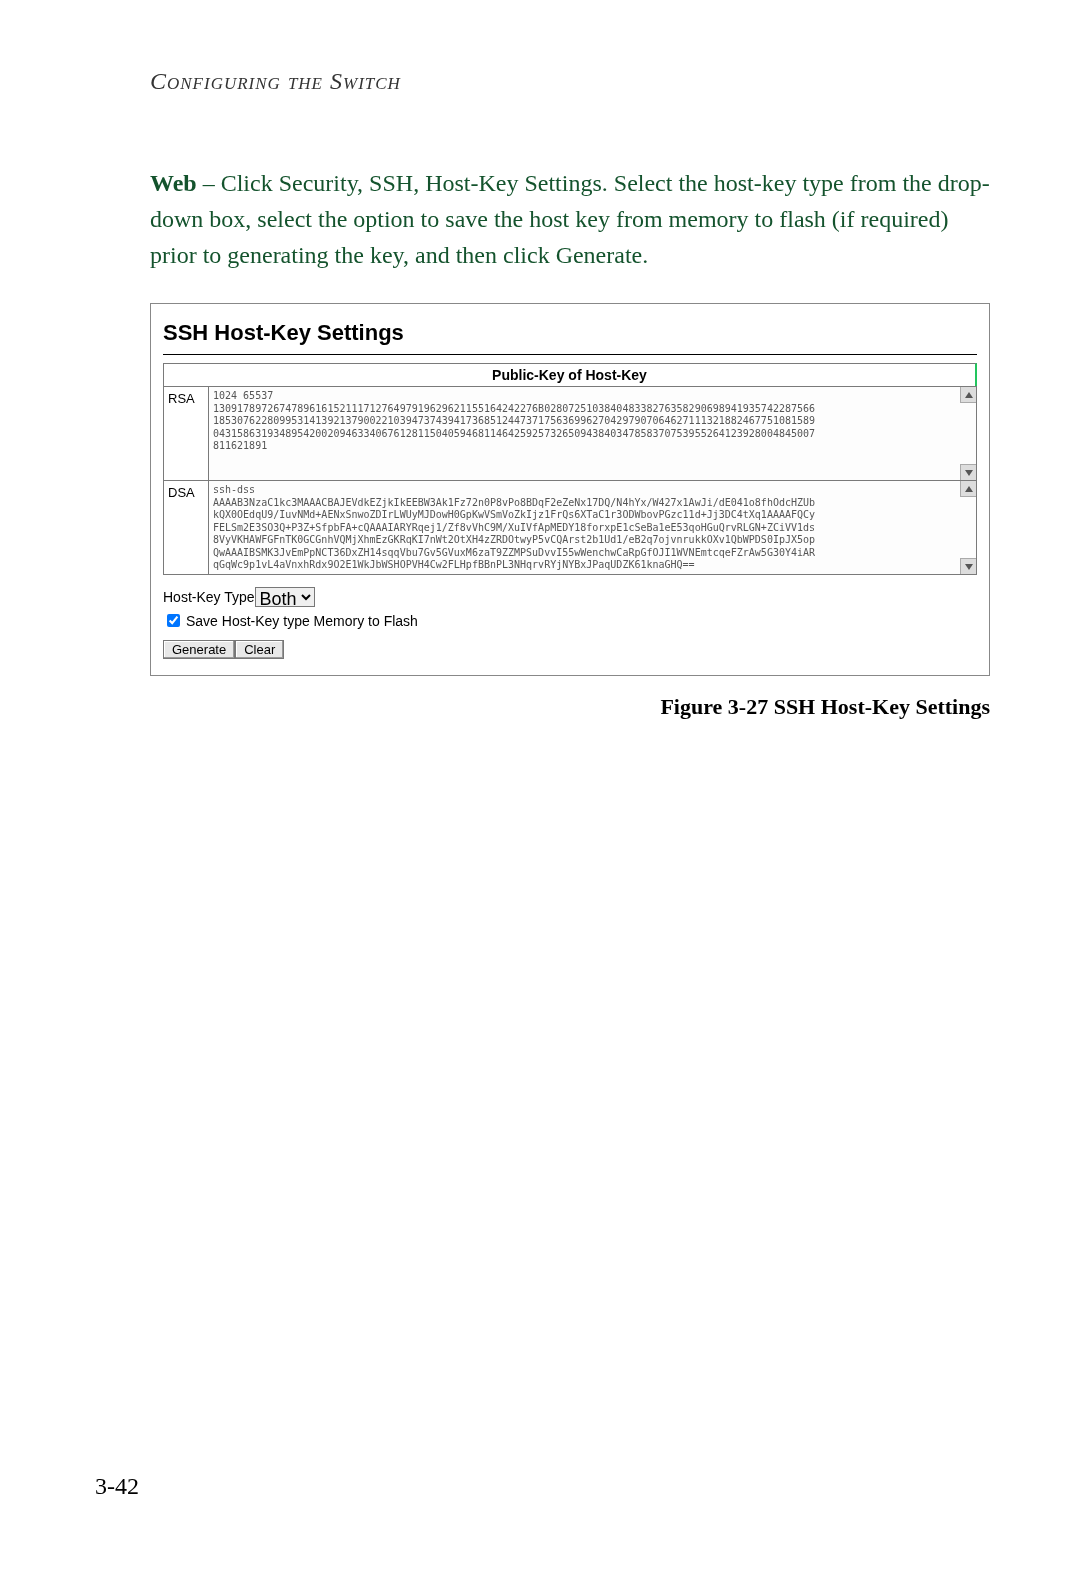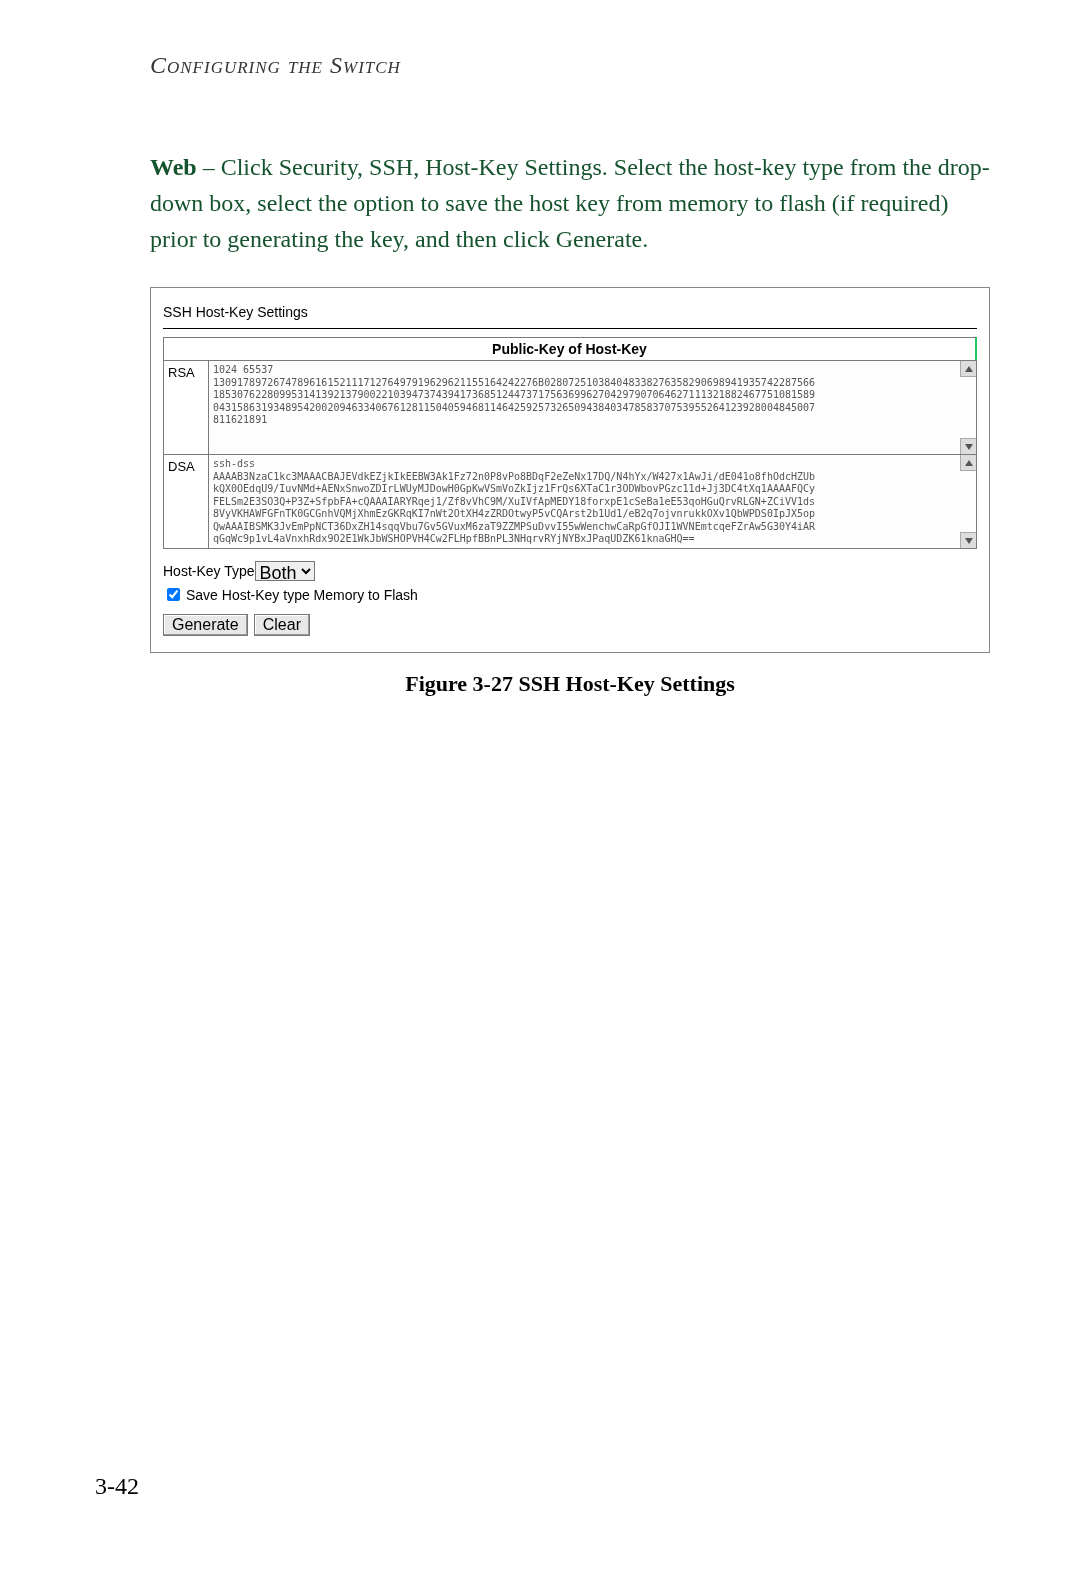--- a/index.html
+++ b/index.html
@@ -5,21 +5,21 @@
   body {
     margin: 0;
     padding: 0;
     background: #fff;
     font-family: Georgia, 'Times New Roman', serif;
     width: 1080px;
     height: 1570px;
     position: relative;
   }
   .page {
-    padding: 52px 90px 60px 150px;
+    padding: 68px 90px 60px 150px;
   }
   .header {
     font-style: italic;
     font-variant: small-caps;
     font-size: 24px;
     color: #333;
     letter-spacing: 1px;
     margin-bottom: 70px;
   }
   .body-text {
@@ -33,22 +33,22 @@
   }
   .figure-wrap {
     border: 1px solid #888;
     padding: 10px 12px 12px 12px;
     background: #fff;
     margin-top: 20px;
     margin-bottom: 18px;
   }
   .panel-title {
     font-family: Arial, Helvetica, sans-serif;
-    font-weight: normal;
-    font-size: 14px;
+    font-weight: bold;
+    font-size: 22px;
     margin: 6px 0 8px 0;
   }
   .hr {
     border: none;
     border-top: 1px solid #000;
     margin: 4px 0 8px 0;
   }
   .pub-header {
     font-family: Arial, Helvetica, sans-serif;
     font-weight: bold;
@@ -123,32 +123,32 @@
   .row label { }
   select.win {
     font-family: Arial, sans-serif;
     font-size: 18px;
     background: #efefef;
     border: 1px solid #777;
     height: 20px;
   }
   input.winbtn {
     font-family: Arial, sans-serif;
-    font-size: 16px;
+    font-size: 13px;
     background: #e8e8e8;
     border: 1px solid #777;
     padding: 1px 8px;
-    margin-right: 6px;
+    margin-right: 0;
     box-shadow: inset -1px -1px 0 #999, inset 1px 1px 0 #fff;
   }
   input.wincb {
     margin-right: 6px;
   }
   .caption {
-    text-align: center;
+    text-align: right;
     font-weight: bold;
     font-size: 22px;
     margin-top: 14px;
   }
   .pagenum {
     position: absolute;
     left: 95px;
     bottom: 70px;
     font-size: 24px;
   }

